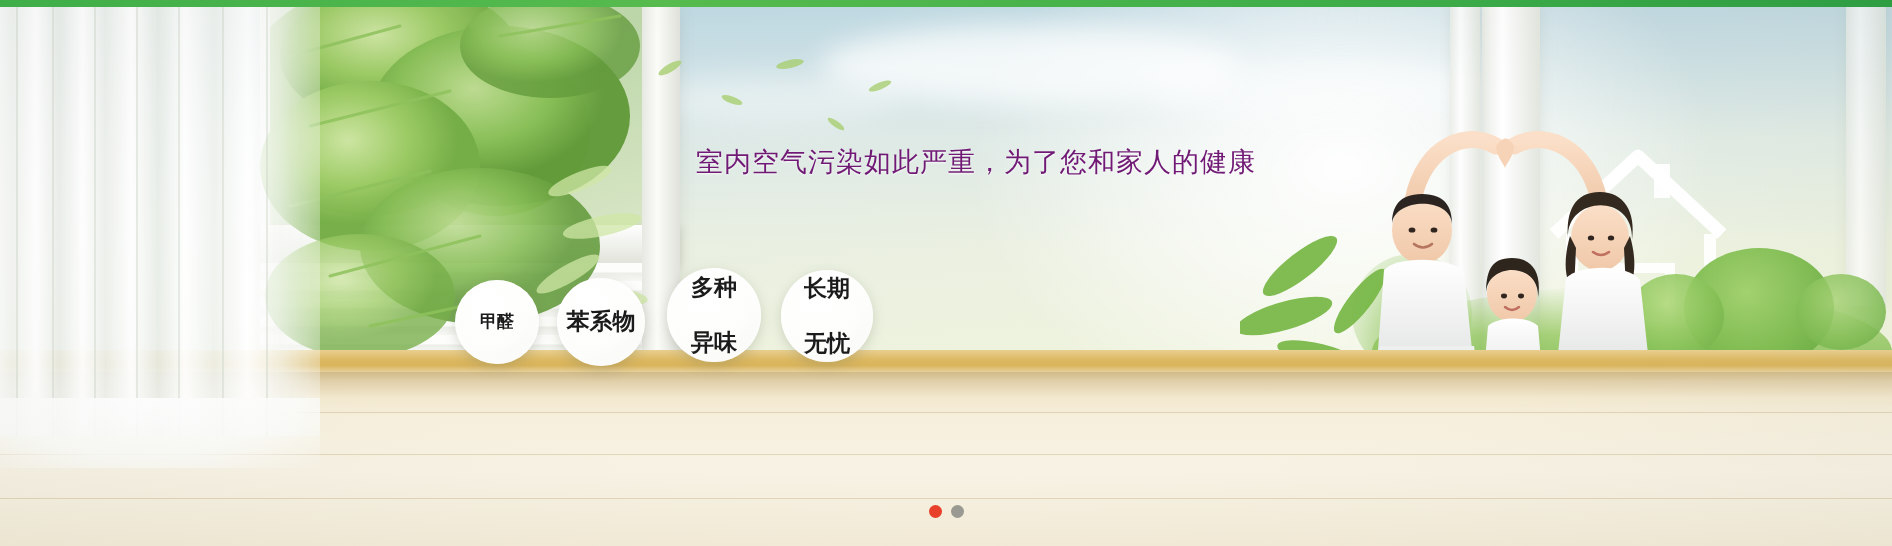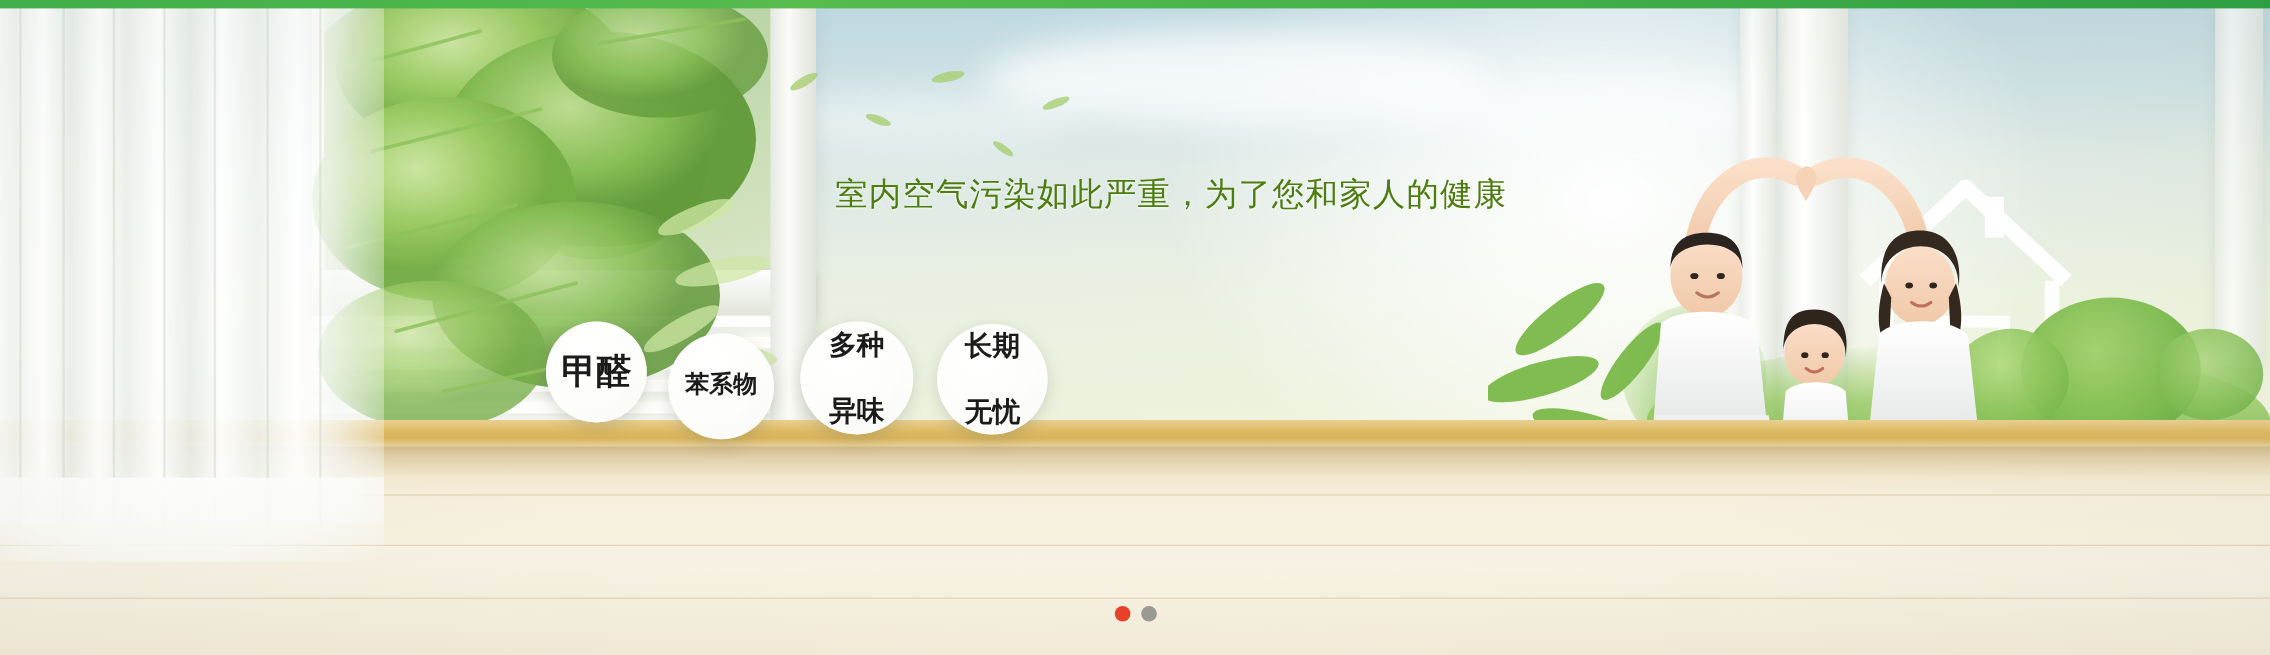--- a/index.html
+++ b/index.html
@@ -93,22 +93,22 @@
 
   
   .badges{position:absolute;left:455px;top:268px;z-index:45;}
   .badge{position:absolute;border-radius:50%;
          background:radial-gradient(circle at 38% 30%,#ffffff 0%,#fdfdfb 55%,#f3f4ef 100%);
          box-shadow:0 4px 12px rgba(110,120,100,.25), inset 0 0 18px rgba(255,255,255,.9);
          display:flex;align-items:center;justify-content:center;text-align:center;
          color:#1b1b1b;font-weight:700;}
   .badge span{display:block;line-height:1.18;}
 
-  .b0{left:0px;  top:0; width:84px; height:84px; font-size:29px;}
-  .b1{left:102px;top:10px; width:88px; height:88px; font-size:20px;}
+  .b0{left:0px;  top:12px; width:84px; height:84px; font-size:17px;}
+  .b1{left:102px;top:10px; width:88px; height:88px; font-size:23px;}
   .b2{left:212px;top:0px;  width:94px; height:94px; font-size:23px;}
   .b3{left:326px;top:2px;  width:92px; height:92px; font-size:23px;text-align:center;}
 
   
   .dots{position:absolute;left:0;bottom:28px;width:1892px;display:flex;
         justify-content:center;gap:9px;z-index:55;}
   .dot{width:13px;height:13px;border-radius:50%;cursor:pointer;}
 
   
   .vign{position:absolute;inset:0;pointer-events:none;
@@ -299,21 +299,21 @@
       <div class="curtain-fold" style="left:146px;"></div>
       <div class="curtain-fold" style="left:188px;"></div>
       <div class="curtain-fold" style="left:232px;"></div>
       <div class="curtain-fold" style="left:276px;"></div>
     </div>
     <div class="curtain-bottom"></div>
 
     <div class="vign"></div>
   </div>
 
-  <div class="headline" style="color: #4d7c0f;">
+  <div class="headline" style="color: #701a75;">
     <div class="hl-1">室内空气污染如此严重，为了您和家人的健康</div>
   </div>
 
   <div class="badges">
     <div class="badge b0">
       <span>
         <span>甲醛</span>
       </span>
     </div>
     <div class="badge b1">

